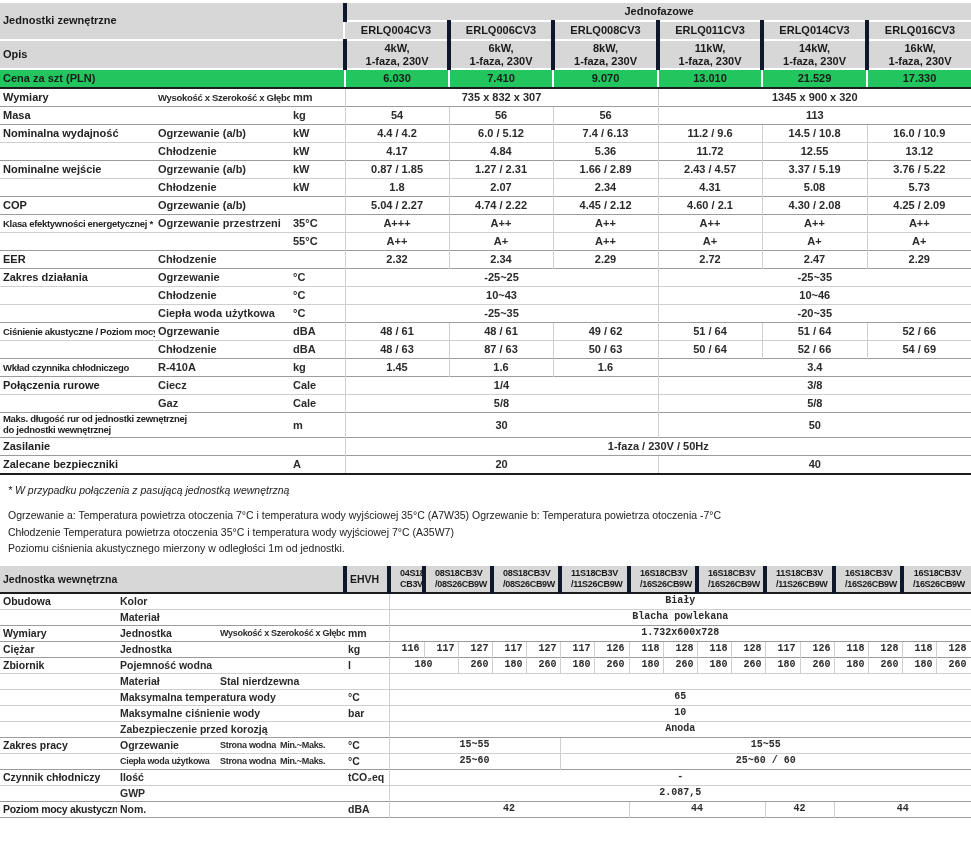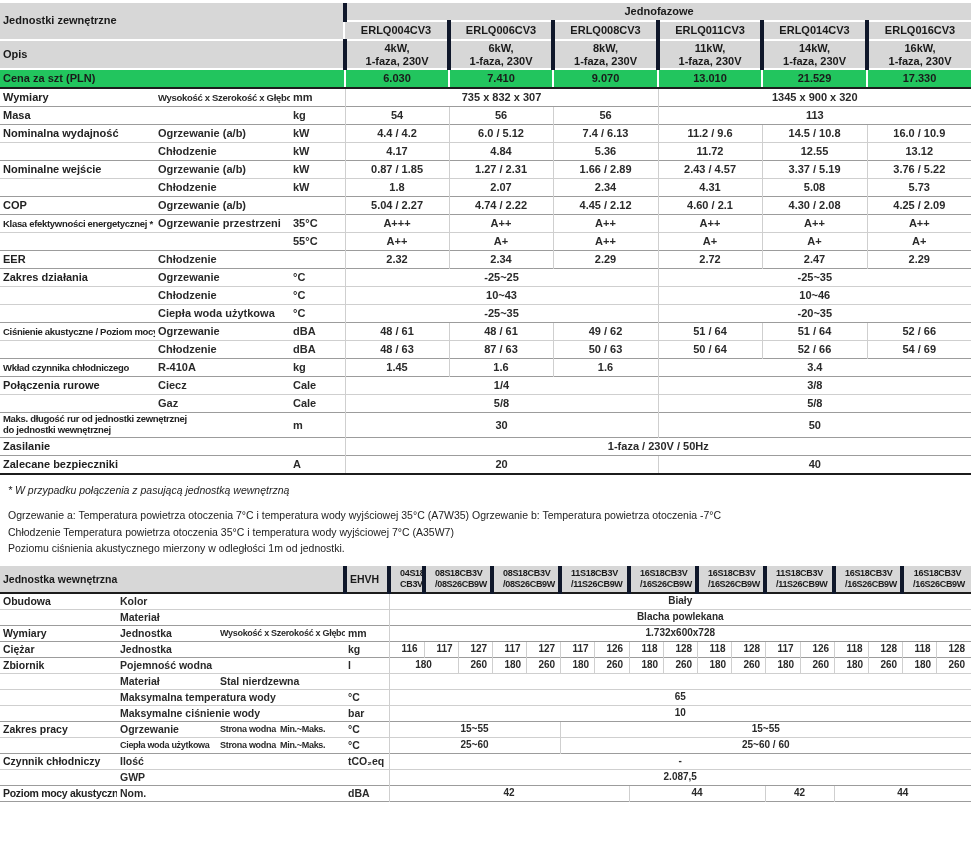--- a/index.html
+++ b/index.html
@@ -23,21 +23,21 @@
   td.ctr{text-align:center;}
   
   td.cd{font-size:9.5px;letter-spacing:-0.3px;}
   td.cd2{font-size:8.5px;letter-spacing:-0.3px;}
   td.pre{white-space:pre-line;line-height:1.15;}
   
   tr.grp td{border-top:1px solid #9c9c9c;}
   tr.blkb td{border-bottom:2px solid #1c1c1c;}
   tr.top td{border-top:none;}
   #t2 td{height:13px;font-size:10.5px;}
-  #t2 td.c{font-size:10px;padding:1px 12px;}
+  #t2 td.c{font-size:10px;padding:1px 12px;font-family:Liberation Mono, monospace;}
   #t2 td.m{font-size:9px;letter-spacing:-0.3px;line-height:1.2;padding:2px 9px;}
   #t2 td.cd{font-size:9px;}
   #t2{border-bottom:1px solid #9c9c9c;}
   .notes{padding:7px 0 10px 8px;}
   .notes p{margin:0;font-size:10.5px;line-height:1.55;color:#222;font-weight:500;}
   .notes p.first{margin-bottom:9px;font-style:italic;}
 </style>
 </head>
 <body>
 
@@ -407,20 +407,26 @@
           <td colspan="3" class="sub">Maksymalna temperatura wody</td>
           <td class="ur">°C</td>
           <td colspan="17" class="c">65</td>
         </tr>
         <tr>
           <td class="l1"></td>
           <td colspan="3" class="sub">Maksymalne ciśnienie wody</td>
           <td class="ur">bar</td>
           <td colspan="17" class="c">10</td>
         </tr>
+        <tr>
+          <td class="l1"></td>
+          <td colspan="3" class="sub">Zabezpieczenie przed korozją</td>
+          <td class="ur"></td>
+          <td colspan="17" class="c">Anoda</td>
+        </tr>
         <tr class="grp">
           <td class="l1">Zakres pracy</td>
           <td class="sub">Ogrzewanie</td>
           <td class="sub cd">Strona wodna</td>
           <td class="sub cd">Min.~Maks.</td>
           <td class="ur">°C</td>
           <td colspan="5" class="c">15~55</td>
           <td colspan="12" class="c">15~55</td>
         </tr>
         <tr>

